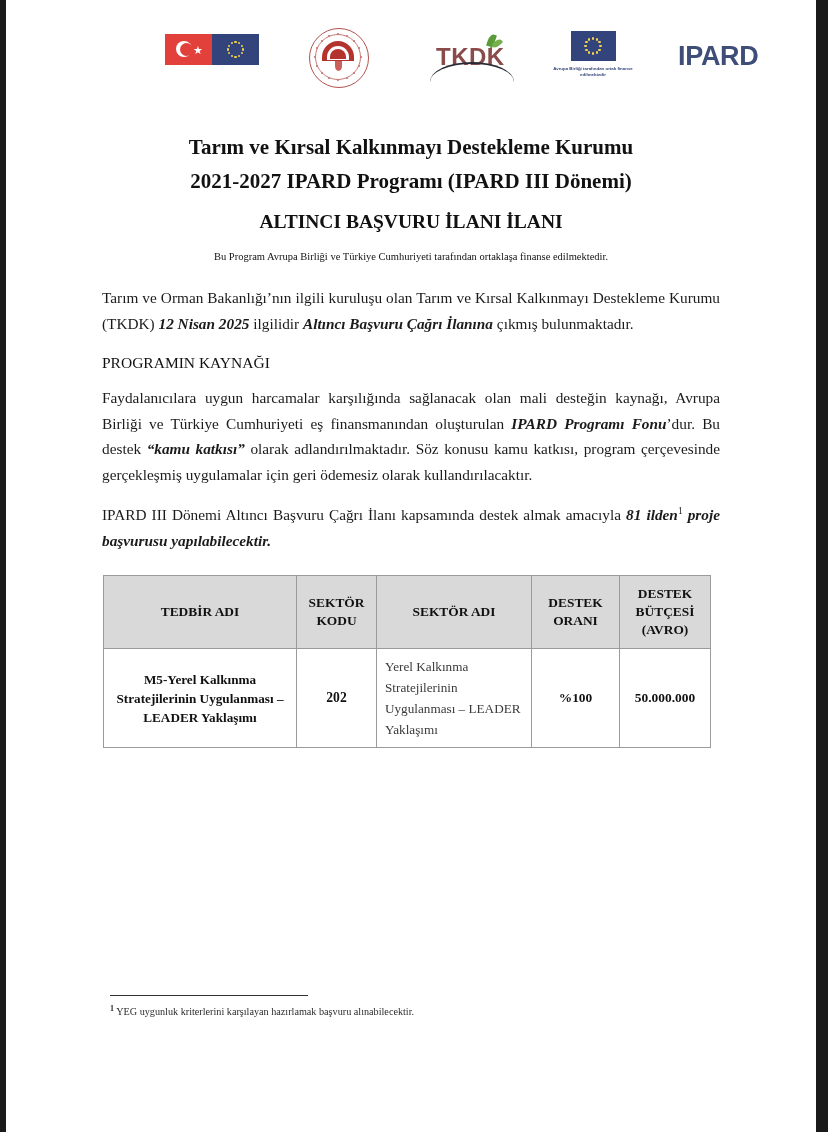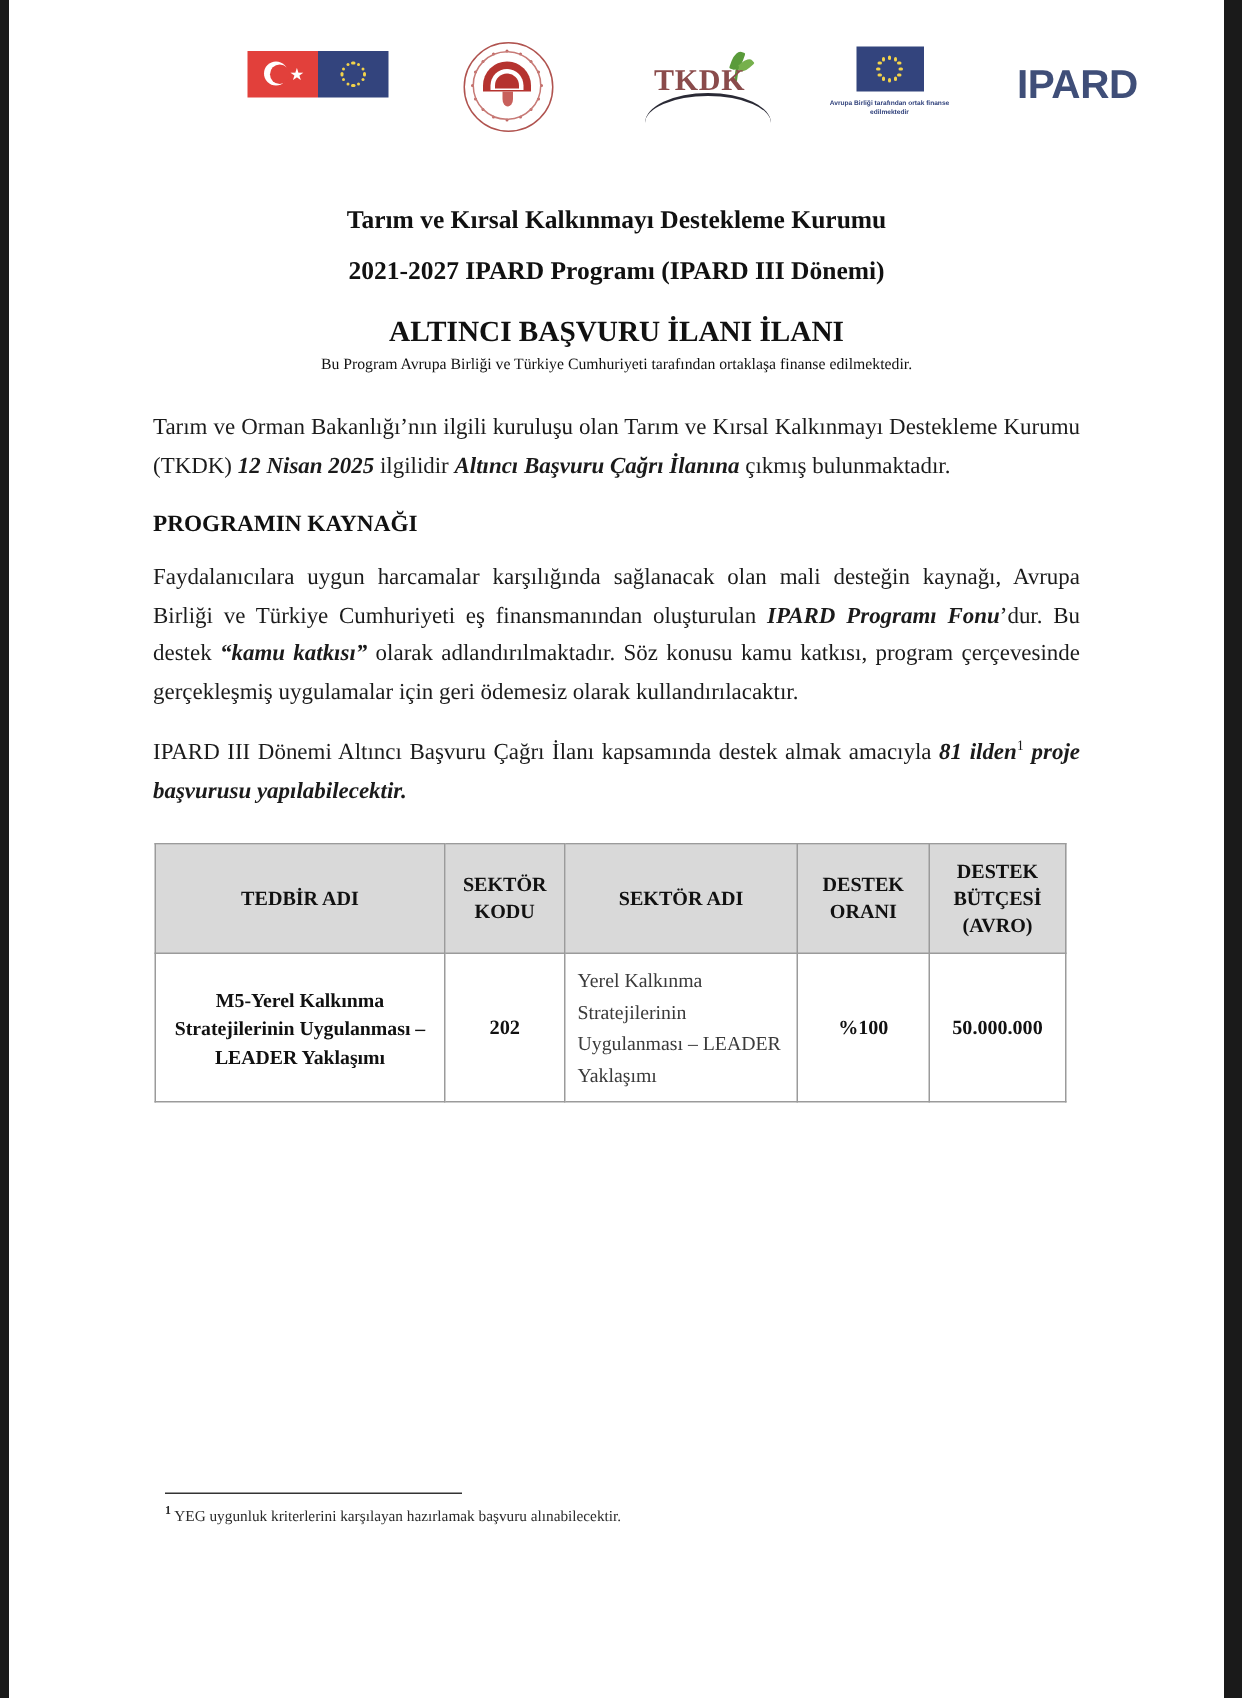--- a/index.html
+++ b/index.html
@@ -137,23 +137,23 @@
     border-radius: 50%;
     background: #c06662;
   }
 
   
   .logo-tkdk { left: 424px; top: 33px; }
   .tkdk-wrap { position: relative; width: 84px; height: 44px; }
   .tkdk-text {
     position: absolute;
     left: 6px; top: 10px;
-    font-family: Liberation Serif, serif;
-    font-weight: bold;
-    font-size: 20px;
+    font-family: Liberation Sans, sans-serif;
+    font-weight: bold;
+    font-size: 24px;
     letter-spacing: 0.5px;
     color: #8a4b4b;
   }
   .tkdk-leaf1 {
     position: absolute;
     left: 58px; top: 1px;
     width: 7px; height: 13px;
     background: #5a9b3a;
     border-radius: 60% 10% 60% 10%;
     transform: rotate(20deg);
@@ -207,35 +207,35 @@
     font-weight: bold;
     font-size: 27px;
     letter-spacing: -0.3px;
     color: #3f4e78;
   }
 
   
   .titles { text-align: center; margin-top: 22px; }
   .title-line {
     font-weight: bold;
-    font-size: 17px;
+    font-size: 21px;
     line-height: 34px;
     color: #111;
   }
   .title-main {
     font-weight: bold;
     font-size: 19.5px;
     line-height: 26px;
     margin-top: 11px;
     color: #111;
   }
   .subtitle-small {
     font-size: 10.5px;
     line-height: 16px;
-    margin-top: 1px;
+    margin-top: 14px;
     color: #111;
   }
 
   
   .content {
     margin: 0 auto;
     width: 618px;
     padding-top: 20px;
   }
   p.para {
@@ -243,21 +243,21 @@
     font-size: 15.3px;
     line-height: 25.5px;
     text-align: justify;
     text-justify: inter-word;
     color: #1b1b1b;
   }
   p.para.tight { margin-bottom: 8px; }
   h2.section {
     margin: 16px 0 11px 0;
     font-size: 15.5px;
-    font-weight: bold;
+    font-weight: normal;
     line-height: 22px;
     color: #111;
   }
   h2.section.close { margin-bottom: 6px; }
   b, strong { font-weight: bold; font-style: italic; }
   sup.fn {
     font-size: 9.5px;
     vertical-align: super;
     line-height: 0;
   }

